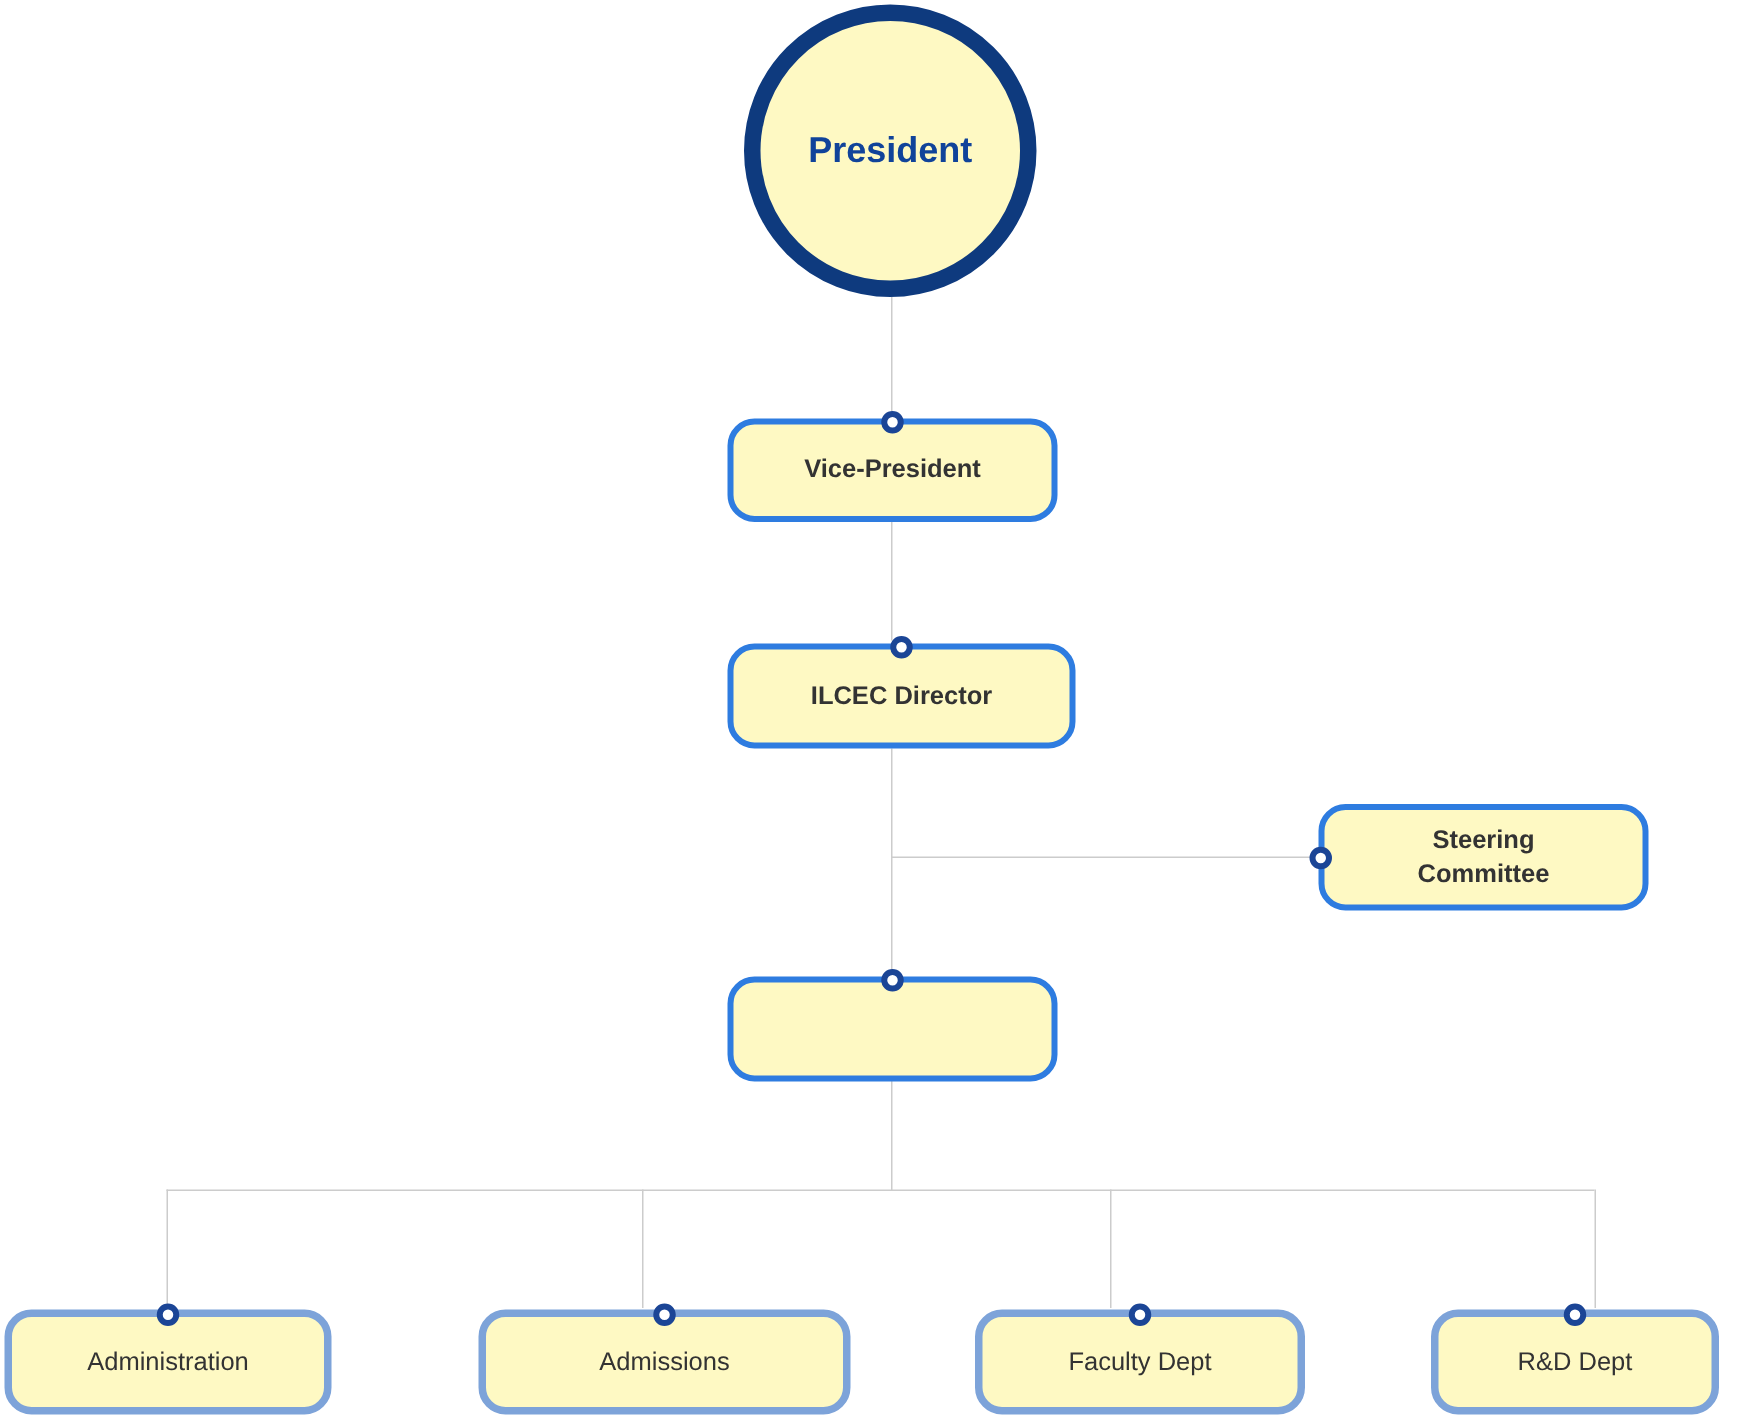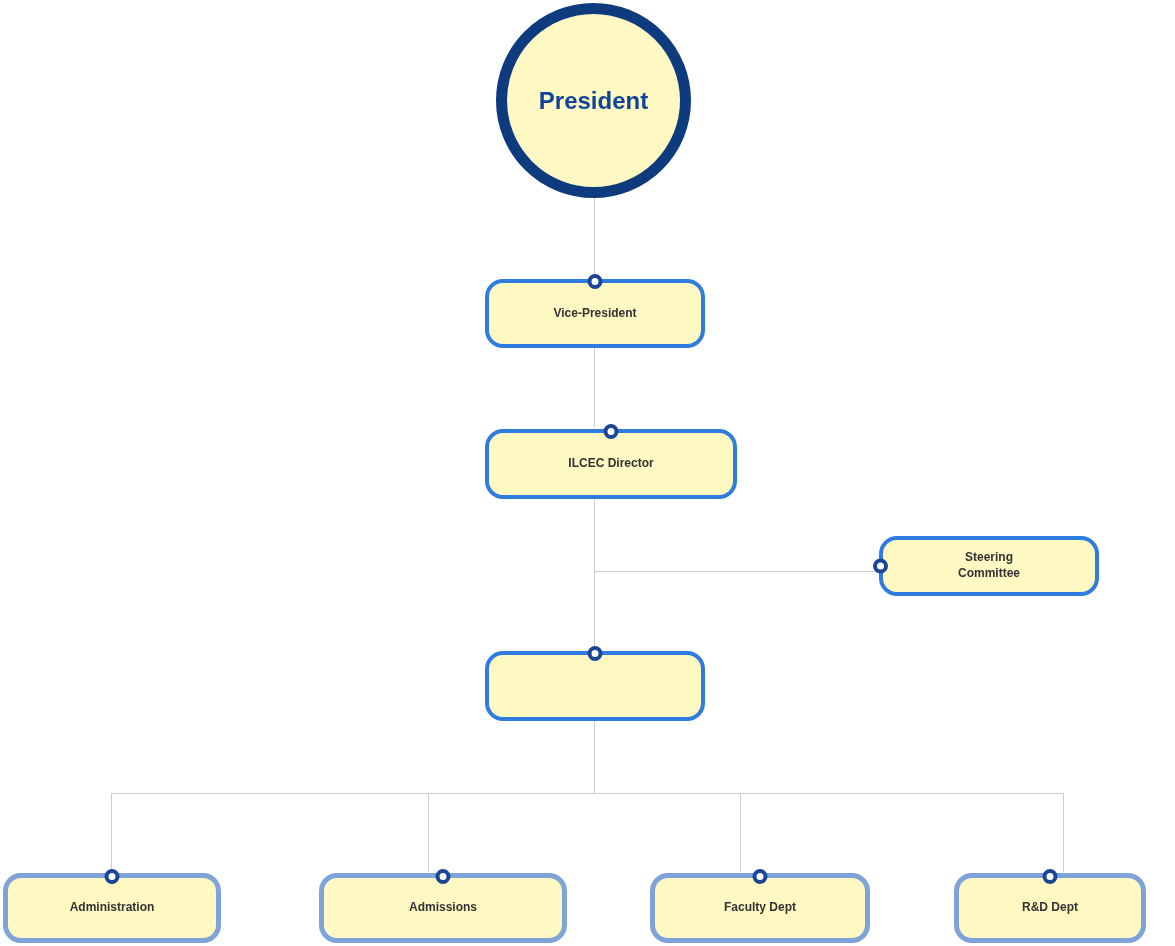--- a/index.html
+++ b/index.html
@@ -36,30 +36,30 @@
   }
   .node.circle {
     border: 11px solid #0e3a7e;
     border-radius: 50%;
     color: #10439a;
     font-size: 24px;
     font-weight: bold;
   }
   .node.box {
     border-radius: 18px;
-    font-size: 12px;
+    font-size: 17px;
     line-height: 1.32;
   }
   .node.box.primary {
     border: 4px solid #2e7ce0;
     font-weight: bold;
   }
   .node.box.secondary {
     border: 5px solid #7da3d9;
-    font-weight: bold;
+    font-weight: normal;
   }
   .label { display: inline-block; }
 
   
   .dot {
     position: absolute;
     width: 15px;
     height: 15px;
     box-sizing: border-box;
     background: #ffffff;
@@ -87,26 +87,26 @@
 
   <div class="node circle" style="left:496px; top:3px; width:195px; height:195px;">
     <span class="label">President</span>
   </div>
 
   <div class="node box primary" style="left:485px; top:279px; width:220px; height:69px;">
     <span class="dot dot-top"></span>
     <span class="label">Vice-President</span>
   </div>
 
-  <div class="node box primary" style="left:485px; top:429px; width:252px; height:70px;">
+  <div class="node box primary" style="left:485px; top:429px; width:232px; height:70px;">
     <span class="dot dot-top"></span>
     <span class="label">ILCEC Director</span>
   </div>
 
-  <div class="node box primary" style="left:879px; top:536px; width:220px; height:60px;">
+  <div class="node box primary" style="left:879px; top:536px; width:220px; height:71px;">
     <span class="dot dot-left"></span>
     <span class="label">
       <span>Steering</span><br>
       <span>Committee</span>
     </span>
   </div>
 
   <div class="node box primary" style="left:485px; top:651px; width:220px; height:70px;">
     <span class="dot dot-top"></span>
   </div>

